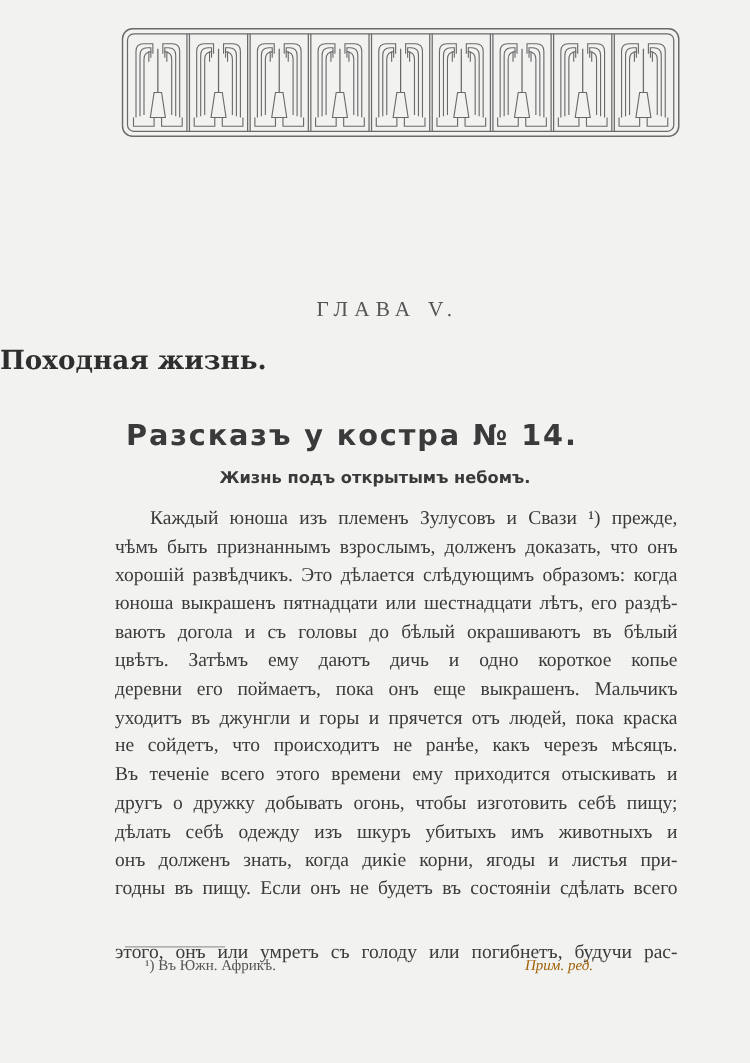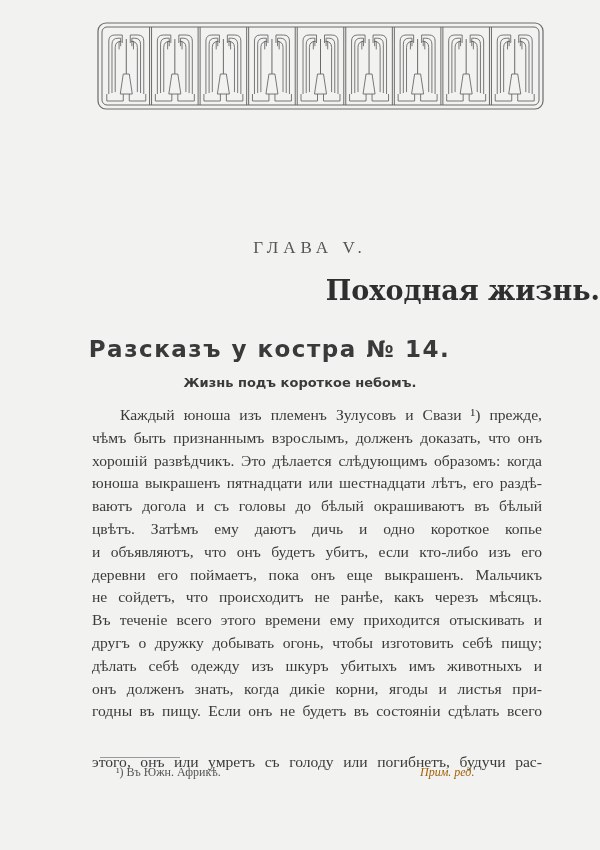--- a/index.html
+++ b/index.html
@@ -14,28 +14,28 @@
   .ornament {
     position:absolute; left:97px; top:22px; width:447px; height:88px;
   }
   .ornament svg { width:100%; height:100%; display:block; }
   .chapter-label {
     position:absolute; top:238px; left:0; width:600px; text-align:center;
     font-family:"Liberation Serif", serif; font-size:17px; letter-spacing:5px;
     color:#555; padding-left:10px;
   }
   .chapter-title {
-    position:absolute; top:275px; left:0; width:600px; text-align:right;
-    font-family:"DejaVu Serif", serif; font-weight:bold; font-size:27px;
+    position:absolute; top:275px; left:0; width:600px; text-align:left;
+    font-family:"DejaVu Serif", serif; font-weight:bold; font-size:21px;
     color:#2e2e2e;
   }
   .story-title {
     position:absolute; top:336px; left:0; width:539px; text-align:center;
     font-family:"DejaVu Sans", sans-serif; font-weight:bold; font-size:23px;
-    letter-spacing:1.5px; color:#3a3a3a;
+    letter-spacing:1.5px; color:#3a3a3a;padding-left:12px;
   }
   .story-subtitle {
     position:absolute; top:375px; left:0; width:600px; text-align:center;
     font-family:"DejaVu Sans", sans-serif; font-weight:bold; font-size:13px;
     color:#3a3a3a;
   }
   .body-text {
     position:absolute; left:92px; top:404px; width:450px;
   }
   .line {
@@ -136,31 +136,31 @@
         <line x1="417.72222222222223" y1="17" x2="417.72222222222223" y2="52" stroke="#6a6a6a" stroke-width="1"></line>
         <path d="M 414.72222222222223 52 L 420.72222222222223 52 L 423.72222222222223 72 L 411.72222222222223 72 Z" fill="none" stroke="#6a6a6a" stroke-width="0.9"></path>
         <path d="M 398.2422222222222 72 L 398.2422222222222 79 L 414.72222222222223 79 L 414.72222222222223 72 M 420.72222222222223 72 L 420.72222222222223 79 L 437.20222222222225 79 L 437.20222222222225 72" fill="none" stroke="#6a6a6a" stroke-width="0.9"></path>
       </svg>
   </div>
 
   <div class="chapter-label">ГЛАВА V.</div>
   <div class="chapter-title">Походная жизнь.</div>
 
   <div class="story-title">Разсказъ у костра № 14.</div>
-  <div class="story-subtitle">Жизнь подъ короткое небомъ.</div>
+  <div class="story-subtitle">Жизнь подъ открытымъ небомъ.</div>
 
   <div class="body-text">
     <div class="line first">Каждый юноша изъ племенъ Зулусовъ и Свази ¹) прежде,</div>
     <div class="line">чѣмъ быть признаннымъ взрослымъ, долженъ доказать, что онъ</div>
     <div class="line">хорошій развѣдчикъ. Это дѣлается слѣдующимъ образомъ: когда</div>
     <div class="line">юноша выкрашенъ пятнадцати или шестнадцати лѣтъ, его раздѣ-</div>
     <div class="line">ваютъ догола и съ головы до бѣлый окрашиваютъ въ бѣлый</div>
     <div class="line">цвѣтъ. Затѣмъ ему даютъ дичь и одно короткое копье</div>
-    <div class="line">и объявляютъ, что онъ будетъ убитъ, если кто-либо изъ его</div>
     <div class="line">деревни его поймаетъ, пока онъ еще выкрашенъ. Мальчикъ</div>
+    <div class="line">уходитъ въ джунгли и горы и прячется отъ людей, пока краска</div>
     <div class="line">не сойдетъ, что происходитъ не ранѣе, какъ черезъ мѣсяцъ.</div>
     <div class="line">Въ теченіе всего этого времени ему приходится отыскивать и</div>
     <div class="line">другъ о дружку добывать огонь, чтобы изготовить себѣ пищу;</div>
     <div class="line">дѣлать себѣ одежду изъ шкуръ убитыхъ имъ животныхъ и</div>
     <div class="line">онъ долженъ знать, когда дикіе корни, ягоды и листья при-</div>
     <div class="line">годны въ пищу. Если онъ не будетъ въ состояніи сдѣлать всего</div>
     <div class="line last">этого, онъ или умретъ съ голоду или погибнетъ, будучи рас-</div>
   </div>
 
   <div class="rule"></div>

